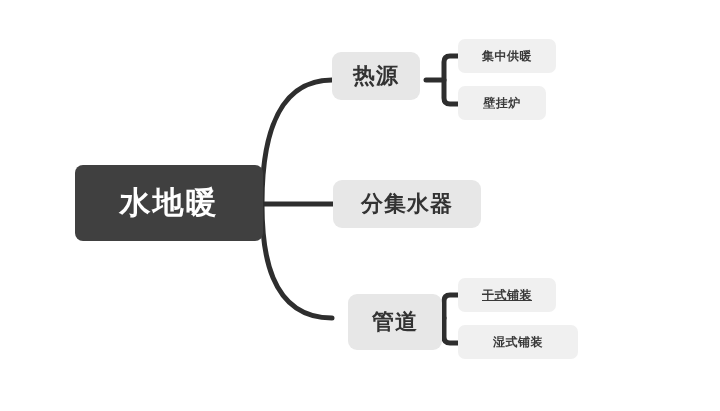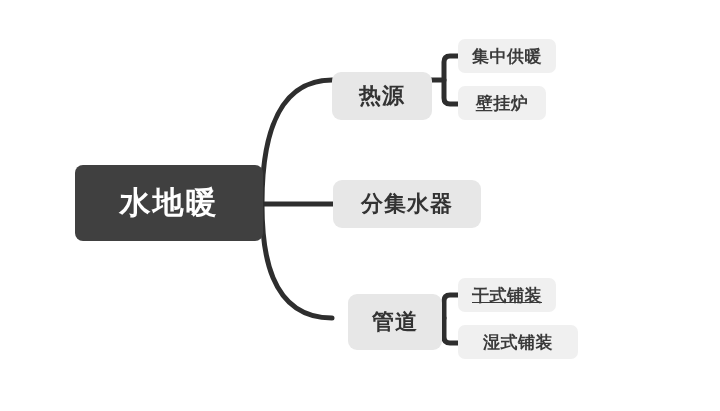--- a/index.html
+++ b/index.html
@@ -50,41 +50,41 @@
   .node-branch {
     background: #E7E7E7;
     color: #333333;
     border-radius: 9px;
     font-size: 22px;
     font-weight: bold;
     letter-spacing: 1px;
   }
   .node-branch-heat {
     left: 332px;
-    top: 72px;
-    width: 100px;
+    top: 52px;
+    width: 88px;
     height: 48px;
   }
   .node-branch-manifold {
     left: 333px;
     top: 180px;
     width: 148px;
     height: 48px;
   }
   .node-branch-pipe {
     left: 348px;
     top: 294px;
     width: 94px;
     height: 56px;
   }
   .node-leaf {
     background: #F0F0F0;
     color: #3A3A3A;
     border-radius: 7px;
-    font-size: 17px;
+    font-size: 12px;
     font-weight: bold;
     letter-spacing: 0.5px;
     height: 34px;
   }
   .leaf-central {
     left: 458px;
     top: 39px;
     width: 98px;
   }
   .leaf-boiler {

